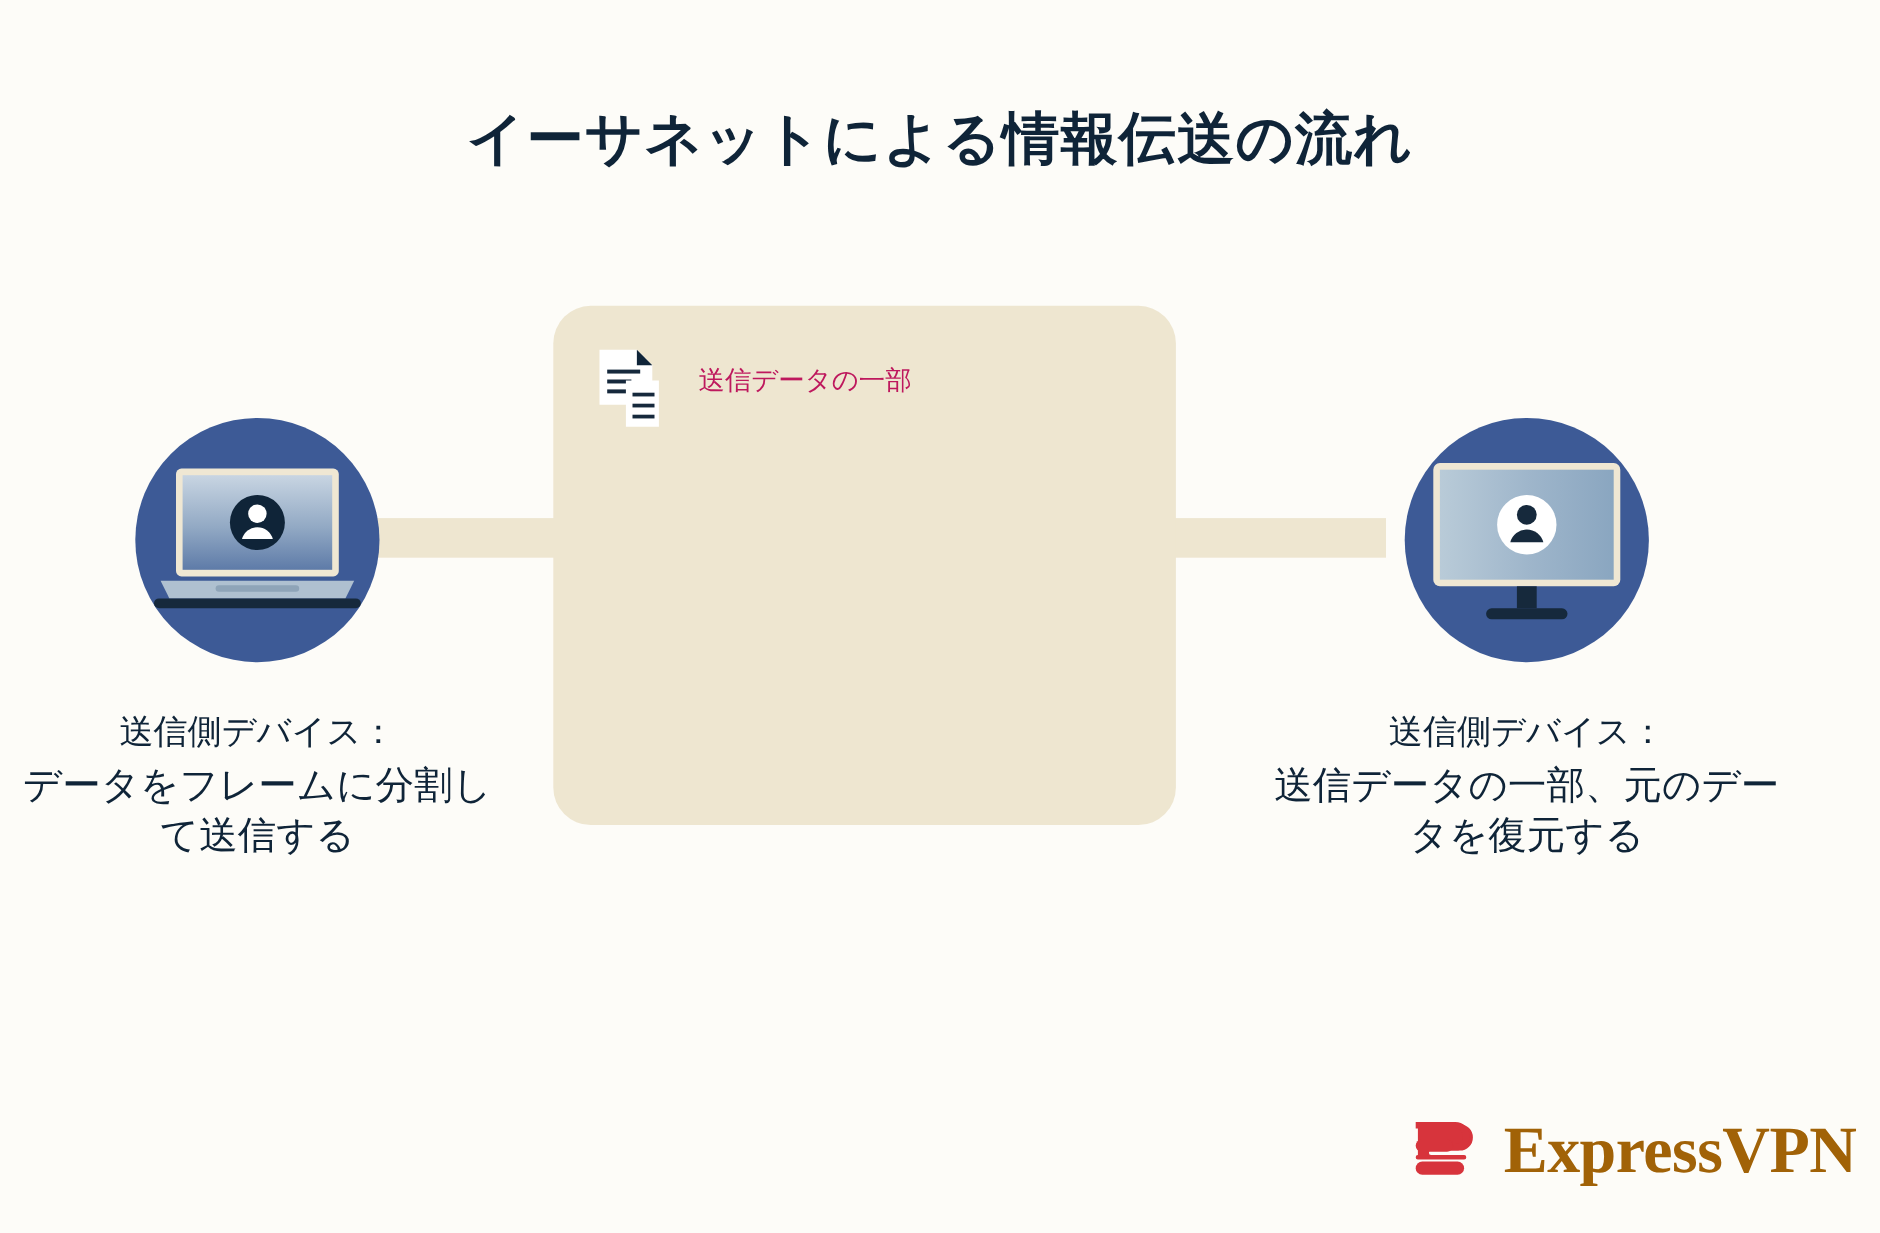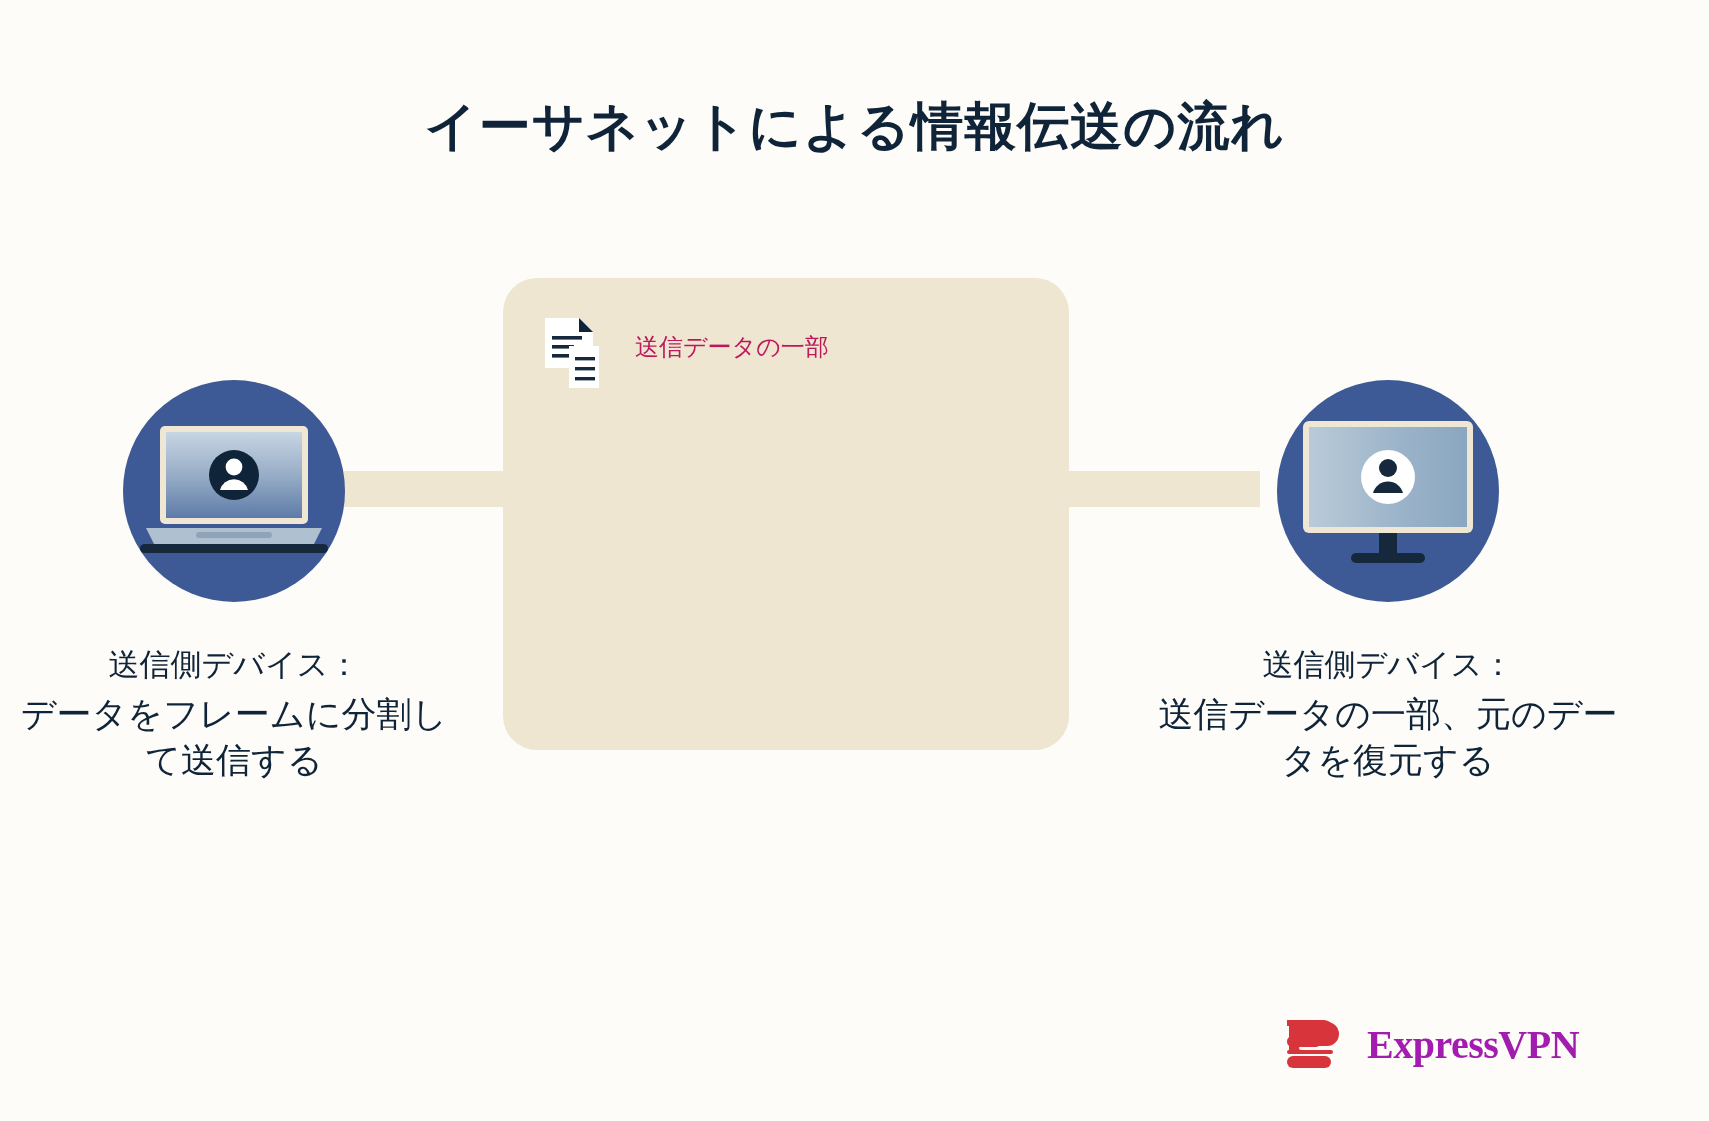--- a/index.html
+++ b/index.html
@@ -104,23 +104,23 @@
   .logo {
     position:absolute;
     left:1285px; top:1012px;
     display:flex;
     align-items:center;
     gap:16px;
   }
   .logo-mark { width:66px; height:66px; display:block; }
   .logo-text {
     font-family:"Liberation Serif","DejaVu Serif",serif;
-    font-size:40px;
+    font-size:60px;
     font-weight:700;
-    color:#a21caf;
+    color:#a16207;
     letter-spacing:-0.5px;
     line-height:1;
   }
 </style>
 </head>
 <body>
 
 <div class="title">イーサネットによる情報伝送の流れ</div>
 
 <div class="connector left"></div>

